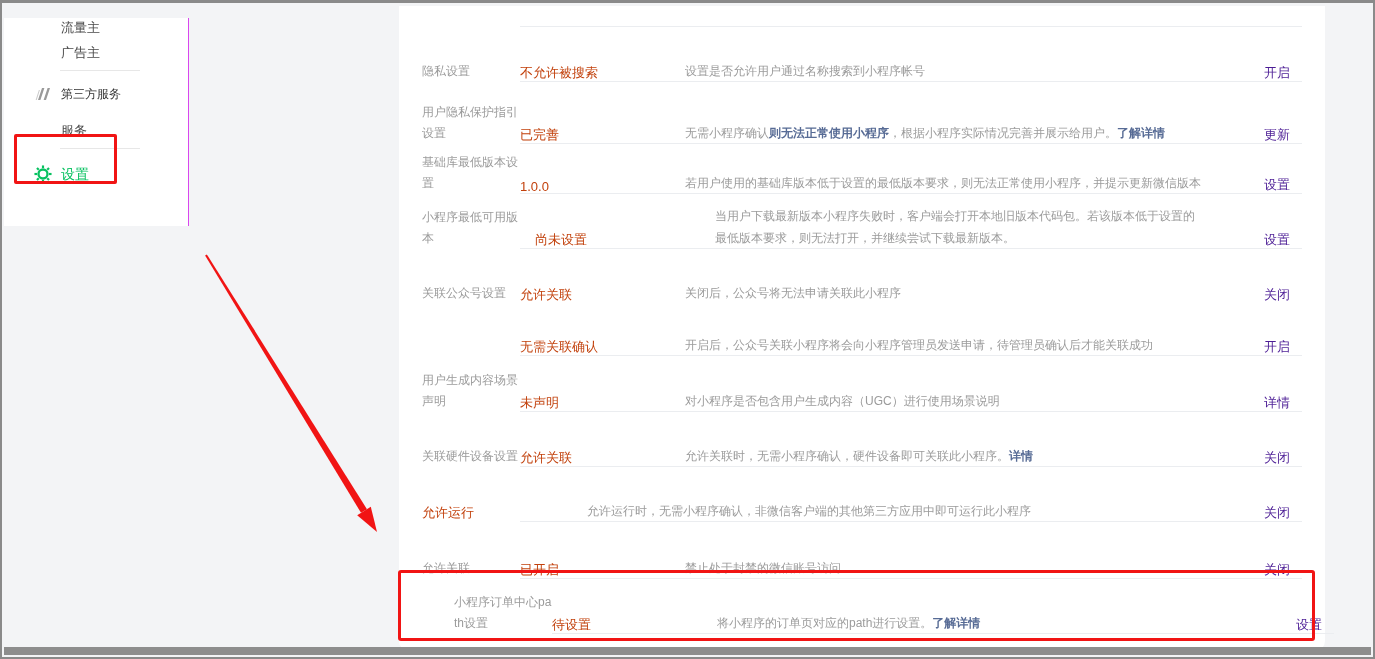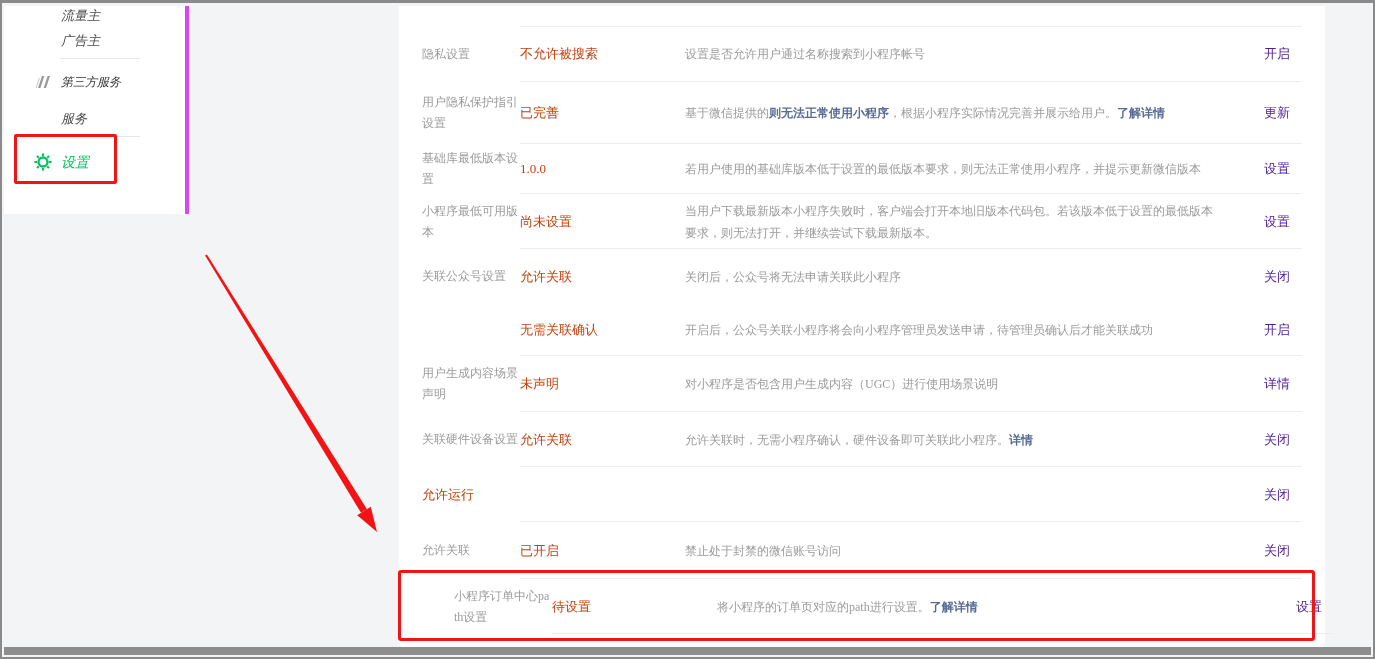--- a/index.html
+++ b/index.html
@@ -3,42 +3,42 @@
 <meta charset="utf-8">
 <style>
   * { margin:0; padding:0; box-sizing:border-box; }
   html,body { width:1375px; height:659px; overflow:hidden; background:#fff;
     font-family:"Liberation Sans","DejaVu Sans",sans-serif; }
   .frame { position:absolute; left:0; top:0; width:1375px; height:659px;
     background:#f3f4f6; border:2px solid #8a8a8a; border-top-width:3px; }
   .hscrollbar { position:absolute; left:2px; right:2px; bottom:2px; height:8px;
     background:#8d8d8d; }
   
-  .sidebar { position:absolute; left:2px; top:3px; width:185px; height:208px;
-    background:#ffffff; border-right:4px solid #d946ef;font-style:italic; }
+  .sidebar { position:absolute; left:2px; top:15px; width:185px; height:208px;
+    background:#ffffff; border-right:1px solid #d946ef; }
   .side-item { position:absolute; left:57px; font-size:13px; color:#4a4a4a;
     white-space:nowrap; cursor:pointer; }
   .side-section { position:absolute; left:57px; font-size:12px; color:#333;
     white-space:nowrap; cursor:pointer; }
   .side-divider { position:absolute; left:56px; width:80px; height:1px; background:#e7e7e7; }
   .side-icon { position:absolute; left:30px; width:18px; height:18px; }
   .side-item-active { position:absolute; left:57px; font-size:14px; color:#07c160;
     white-space:nowrap; cursor:pointer; }
   
   .red-box-1 { position:absolute; left:12px; top:131px; width:103px; height:50px;
     border:3px solid #f11414; border-radius:2px; pointer-events:none; }
   .red-box-2 { position:absolute; left:396px; top:567px; width:917px; height:71px;
     border:3px solid #f11414; border-radius:3px; pointer-events:none; }
   .arrow-svg { position:absolute; left:0; top:0; width:1375px; height:659px; pointer-events:none; }
   
   .card { position:absolute; left:397px; top:3px; width:926px; height:645px;
     background:#ffffff; border-radius:0 0 10px 10px; }
   .table { position:absolute; left:0; right:0; top:20px; }
-  .trow { position:relative; display:flex; align-items:center;
-    padding-left:23px; padding-right:35px; width:100%;font-family:Liberation Serif, serif; }
+  .trow { position:relative; display:flex; align-items:flex-end;
+    padding-left:23px; padding-right:35px; width:100%; }
   .trow.divider-top::before { content:""; position:absolute; left:121px; right:23px;
     top:0; height:1px; background:#ebedf0; }
   .trow.divider-after::after { content:""; position:absolute; left:121px; right:23px;
     bottom:0; height:1px; background:#ebedf0; }
   .c-label { width:98px; flex:none; font-size:12px; color:#9b9b9b;
     line-height:21px; word-break:break-all; }
   .c-value { width:165px; flex:none; font-size:13px; color:#c2410c; }
   .c-desc  { flex:1; font-size:12px; color:#9b9b9b; line-height:22px; padding-right:50px; }
   .inline-link { color:#576b95; font-weight:700; cursor:pointer; }
   .c-action { flex:none; margin-left:auto; font-size:13px; color:#4c1d95;
@@ -88,30 +88,30 @@
     <div class="table">
         <div class="trow divider-top divider-after" style="height: 56px;">
     <div class="c-label">隐私设置</div>
     <div class="c-value">不允许被搜索</div>
     <div class="c-desc"><span>设置是否允许用户通过名称搜索到小程序帐号</span></div>
     <div class="c-action">开启</div>
   </div>
         <div class="trow divider-after" style="height: 62px;">
     <div class="c-label">用户隐私保护指引设置</div>
     <div class="c-value">已完善</div>
-    <div class="c-desc"><span>基于微信提供的</span><span class="inline-link">则无法正常使用小程序</span><span>，根据小程序实际情况完善并展示给用户。</span><span class="inline-link">了解详情</span></div>
+    <div class="c-desc"><span>无需小程序确认</span><span class="inline-link">则无法正常使用小程序</span><span>，根据小程序实际情况完善并展示给用户。</span><span class="inline-link">了解详情</span></div>
     <div class="c-action">更新</div>
   </div>
         <div class="trow divider-after" style="height: 50px;">
     <div class="c-label">基础库最低版本设置</div>
     <div class="c-value">1.0.0</div>
     <div class="c-desc"><span>若用户使用的基础库版本低于设置的最低版本要求，则无法正常使用小程序，并提示更新微信版本</span></div>
     <div class="c-action">设置</div>
   </div>
-        <div class="trow divider-after" style="height: 55px;">
+        <div class="trow divider-after" style="height: 55px; gap: 15px;">
     <div class="c-label">小程序最低可用版本</div>
     <div class="c-value">尚未设置</div>
     <div class="c-desc"><span>当用户下载最新版本小程序失败时，客户端会打开本地旧版本代码包。若该版本低于设置的最低版本要求，则无法打开，并继续尝试下载最新版本。</span></div>
     <div class="c-action">设置</div>
   </div>
         <div class="trow" style="height: 55px;">
     <div class="c-label">关联公众号设置</div>
     <div class="c-value">允许关联</div>
     <div class="c-desc"><span>关闭后，公众号将无法申请关联此小程序</span></div>
     <div class="c-action">关闭</div>
@@ -129,20 +129,21 @@
     <div class="c-action">详情</div>
   </div>
         <div class="trow divider-after" style="height: 55px;">
     <div class="c-label">关联硬件设备设置</div>
     <div class="c-value">允许关联</div>
     <div class="c-desc"><span>允许关联时，无需小程序确认，硬件设备即可关联此小程序。</span><span class="inline-link">详情</span></div>
     <div class="c-action">关闭</div>
   </div>
         <div class="trow divider-after" style="height: 55px;">
     <div class="c-value">允许运行</div>
+    <div class="c-desc"><span>允许运行时，无需小程序确认，非微信客户端的其他第三方应用中即可运行此小程序</span></div>
     <div class="c-action">关闭</div>
   </div>
         <div class="trow divider-after" style="height: 57px;">
     <div class="c-label">允许关联</div>
     <div class="c-value">已开启</div>
     <div class="c-desc"><span>禁止处于封禁的微信账号访问</span></div>
     <div class="c-action">关闭</div>
   </div>
         <div class="trow divider-after" style="height: 55px; margin-left: 32px;">
     <div class="c-label">小程序订单中心path设置</div>

